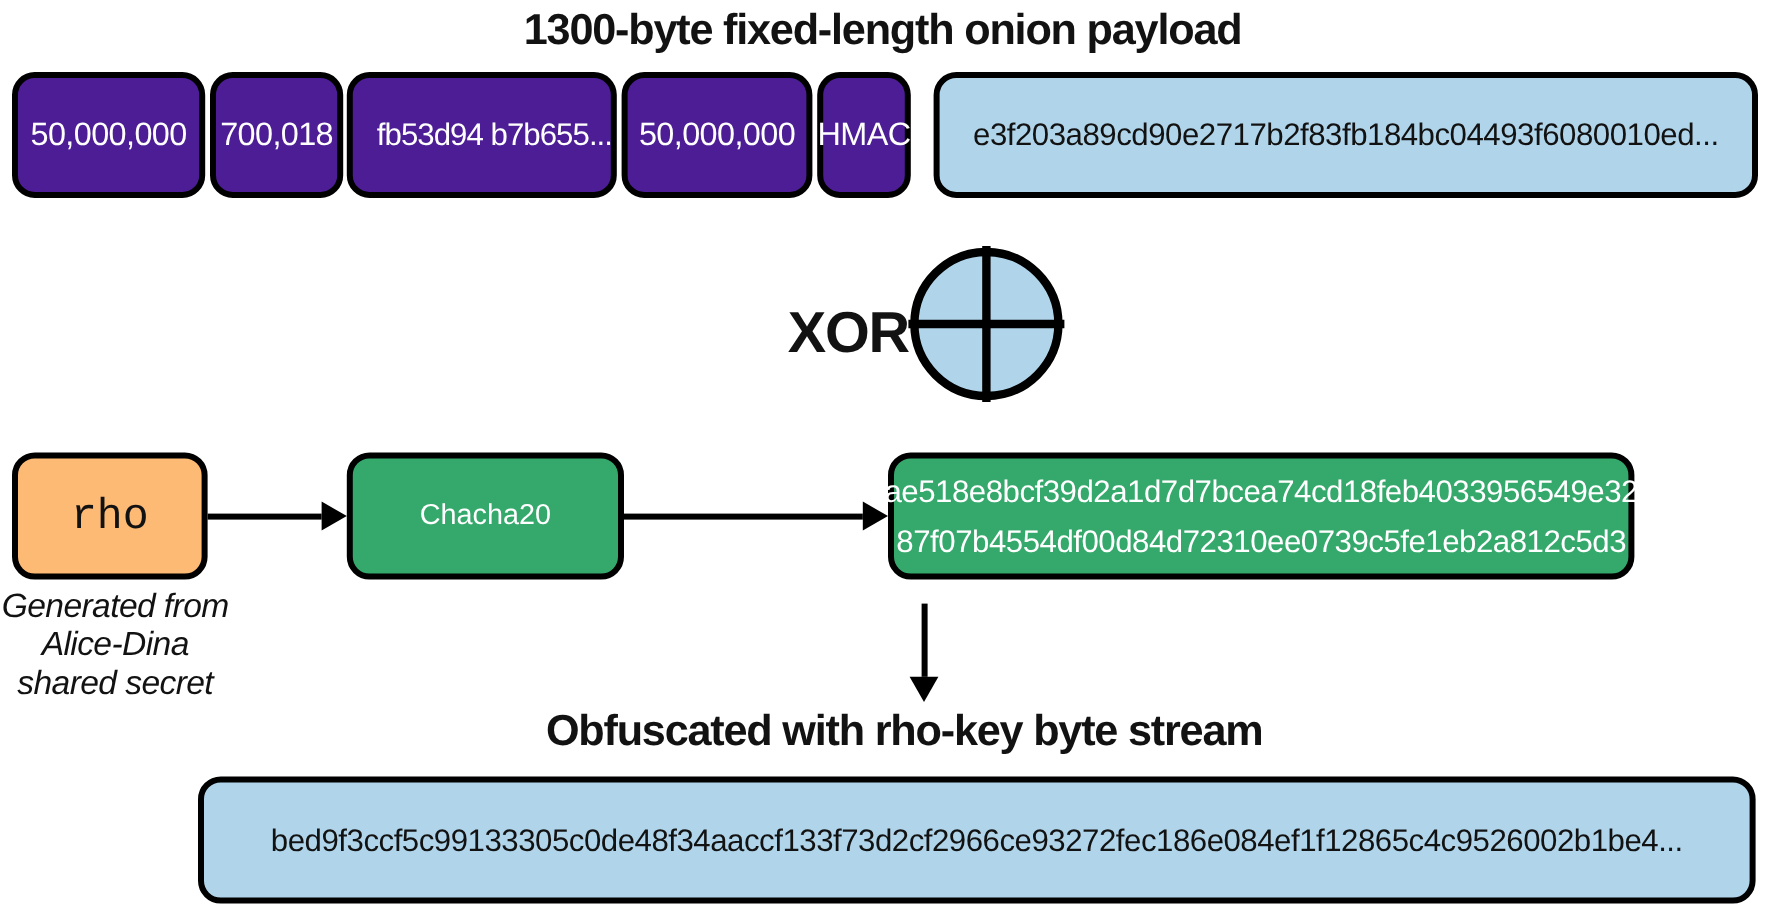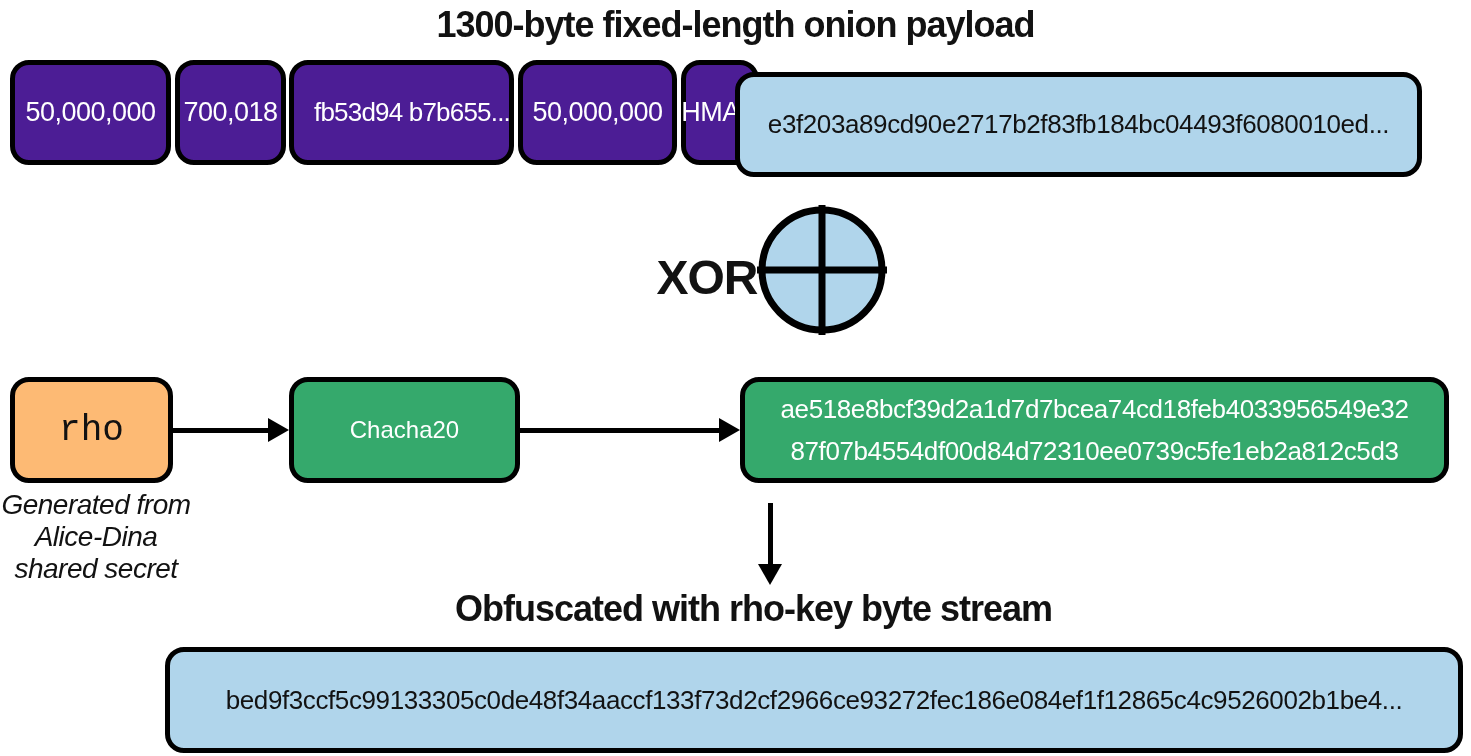--- a/index.html
+++ b/index.html
@@ -24,33 +24,33 @@
   .row-box { top:60px; height:105px; font-size:27px; letter-spacing:-0.5px; }
   .dark  { background:#4c1d95; color:#ffffff; }
   .light { background:#b0d5eb; color:#121212; }
   .green { background:#35a96c; color:#ffffff; }
 
   #field-0 { left:10px;  width:161px; }
   #field-1 { left:175px; width:111px; }
   #field-2 { left:289px; width:225px; font-size:26px; letter-spacing:-0.8px;padding-left:21px; }
   #field-3 { left:518px; width:159px; }
   #field-4 { left:681px; width:78px;  }
-  #field-5 { left:735px; width:687px; font-size:26px; letter-spacing:-0.4px;margin-top:12px; }
+  #field-5 { left:778px; width:687px; font-size:26px; letter-spacing:-0.4px; }
 
   #xor-label {
     position:absolute; left:644px; top:250px; width:126px; text-align:center;
     font-size:48px; font-weight:bold; letter-spacing:-1px; color:#121212;
   }
   #xor-symbol { position:absolute; left:752px; top:200px; width:140px; height:140px; }
 
   .mid-box { top:377px; height:106px; }
   #rho-box    { left:10px;  width:163px; background:#fdba74;
                 font-family:"Liberation Mono", monospace; font-size:36px; color:#121212; }
   #chacha-box { left:289px; width:231px; font-size:24px; }
-  #stream-box { left:740px; width:709px; font-size:26px; letter-spacing:-0.4px;
+  #stream-box { left:740px; width:622px; font-size:26px; letter-spacing:-0.4px;
                 flex-direction:column; line-height:42px; }
 
   #rho-caption {
     position:absolute; left:0; top:489px; width:192px; text-align:center;
     font-style:italic; font-size:28px; line-height:32px; letter-spacing:-0.5px;
     color:#121212;
   }
 
   .arrow-h { position:absolute; display:flex; align-items:center; }
   .arrow-h .stem { flex:1; height:5px; background:#000; }

